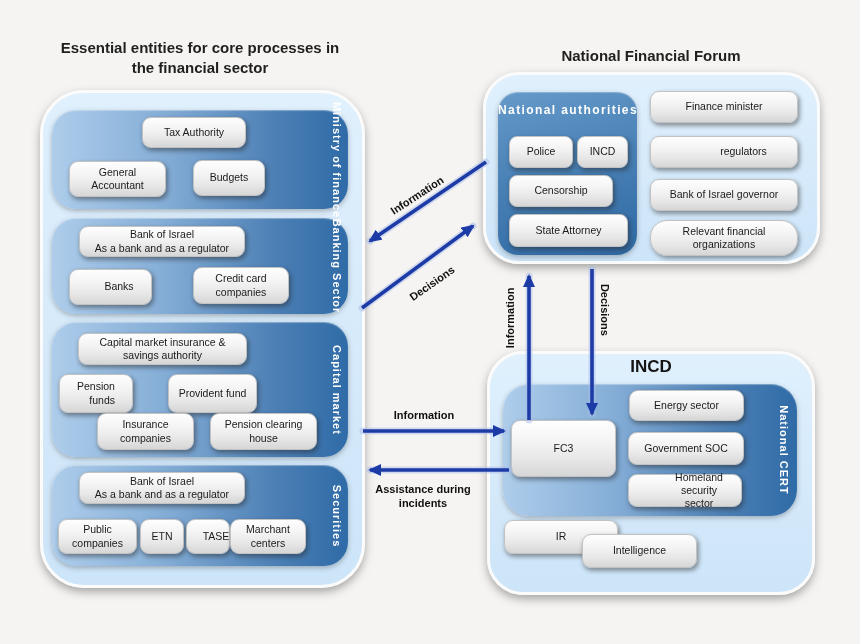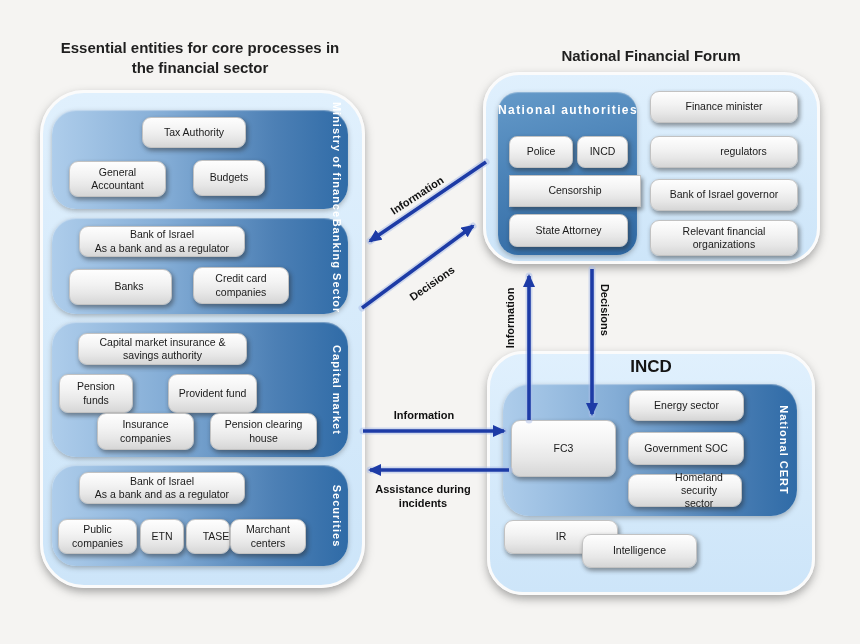--- a/index.html
+++ b/index.html
@@ -82,54 +82,54 @@
     <span class="vlabel">Securities</span>
   </div>
 
   <div class="box" style="left:142px;top:117px;width:104px;height:31px;">Tax Authority</div>
   <div class="box" style="left:69px;top:161px;width:97px;height:36px;">General
 Accountant</div>
   <div class="box" style="left:193px;top:160px;width:72px;height:36px;">Budgets</div>
 
   <div class="box" style="left:79px;top:226px;width:166px;height:31px;">Bank of Israel
 As a bank and as a regulator</div>
-  <div class="box" style="left:69px;top:269px;width:103px;height:36px;padding-left:21px;">Banks</div>
+  <div class="box" style="left:69px;top:269px;width:83px;height:36px;padding-left:21px;">Banks</div>
   <div class="box" style="left:193px;top:267px;width:96px;height:37px;">Credit card
 companies</div>
 
   <div class="box" style="left:78px;top:333px;width:169px;height:32px;">Capital market insurance &amp;
 savings authority</div>
-  <div class="box" style="left:59px;top:374px;width:74px;height:39px;">Pension
+  <div class="box" style="left:59px;top:374px;width:74px;height:39px;text-align:right;">Pension
 funds</div>
   <div class="box" style="left:168px;top:374px;width:89px;height:39px;">Provident fund</div>
   <div class="box" style="left:97px;top:413px;width:97px;height:37px;">Insurance
 companies</div>
   <div class="box" style="left:210px;top:413px;width:107px;height:37px;">Pension clearing
 house</div>
 
   <div class="box" style="left:79px;top:472px;width:166px;height:32px;">Bank of Israel
 As a bank and as a regulator</div>
   <div class="box" style="left:58px;top:519px;width:79px;height:35px;">Public
 companies</div>
   <div class="box" style="left:140px;top:519px;width:44px;height:35px;">ETN</div>
   <div class="box" style="left:186px;top:519px;width:44px;height:35px;padding-left:20px;">TASE</div>
   <div class="box" style="left:230px;top:519px;width:76px;height:35px;">Marchant
 centers</div>
 
   <div class="auth" style="left:498px;top:92px;width:139px;height:163px;"></div>
   <div class="auth-title" style="left:498px;top:103px;width:139px;">National authorities</div>
   <div class="box" style="left:509px;top:136px;width:64px;height:32px;border-radius:8px;">Police</div>
   <div class="box" style="left:577px;top:136px;width:51px;height:32px;border-radius:8px;">INCD</div>
-  <div class="box" style="left:509px;top:175px;width:132px;height:32px;border-radius:0;">Censorship</div>
+  <div class="box" style="left:509px;top:175px;width:104px;height:32px;border-radius:8px;">Censorship</div>
   <div class="box" style="left:509px;top:214px;width:119px;height:33px;border-radius:8px;">State Attorney</div>
 
   <div class="box" style="left:650px;top:91px;width:148px;height:32px;">Finance minister</div>
   <div class="box" style="left:650px;top:136px;width:148px;height:32px;padding-left:43px;">regulators</div>
   <div class="box" style="left:650px;top:179px;width:148px;height:32px;">Bank of Israel governor</div>
-  <div class="box" style="left:650px;top:220px;width:148px;height:36px;">Relevant financial
+  <div class="box" style="left:650px;top:220px;width:148px;height:36px;border-radius:17px;">Relevant financial
 organizations</div>
 
   <div class="section" style="left:503px;top:384px;width:294px;height:132px;border-radius:26px;">
     <span class="vlabel" style="right:7px;">National CERT</span>
   </div>
   <div class="box" style="left:511px;top:420px;width:105px;height:57px;">FC3</div>
   <div class="box" style="left:629px;top:390px;width:115px;height:31px;">Energy sector</div>
   <div class="box" style="left:628px;top:432px;width:116px;height:33px;">Government SOC</div>
   <div class="box" style="left:628px;top:474px;width:114px;height:33px;padding-left:32px;">Homeland security
 sector</div>

